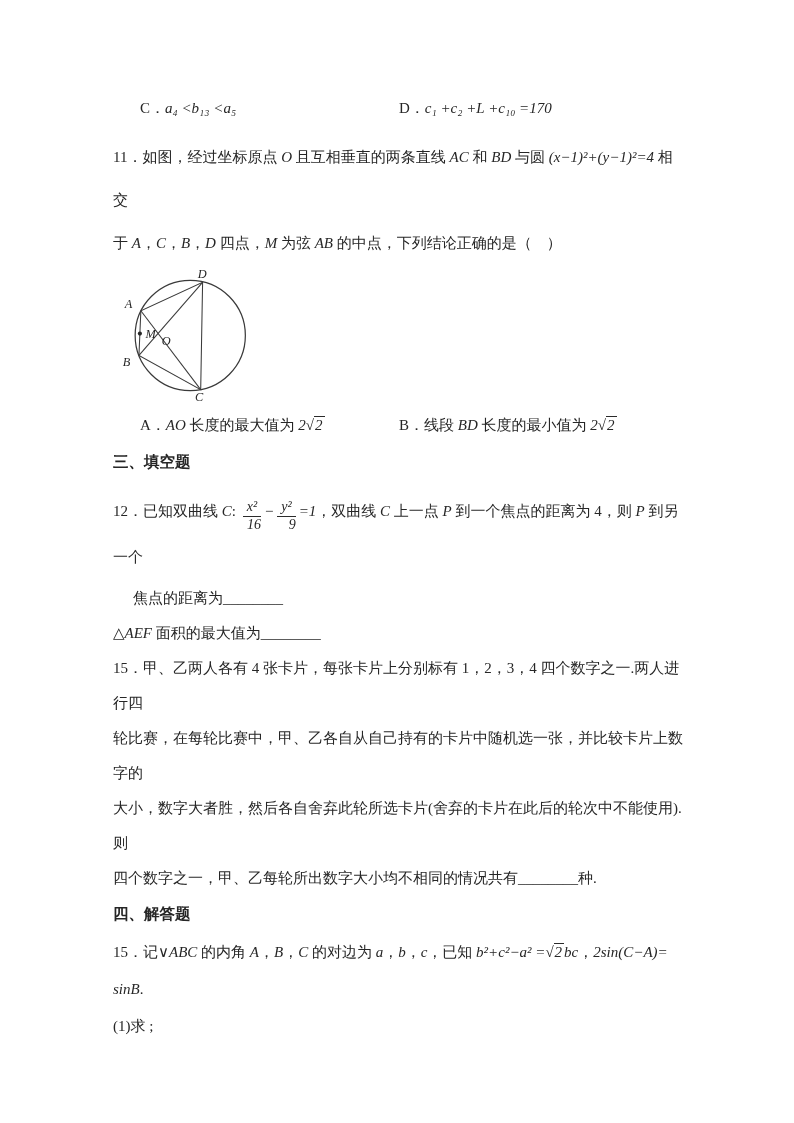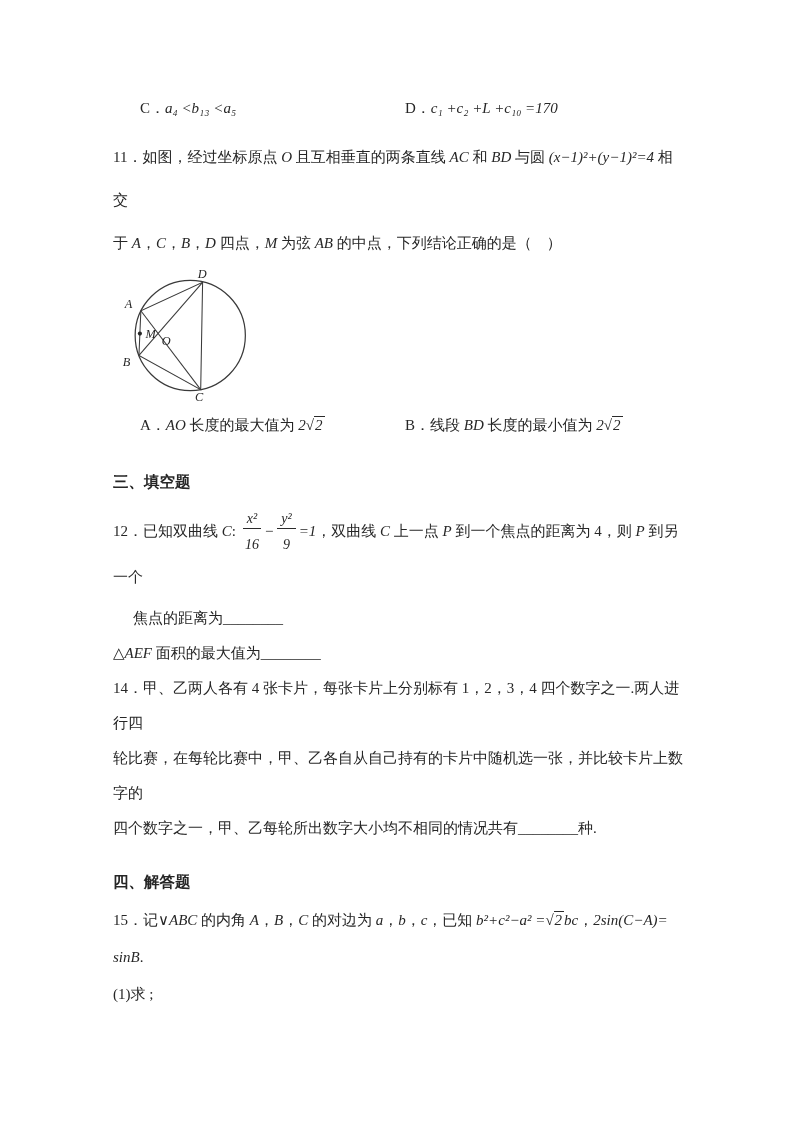--- a/index.html
+++ b/index.html
@@ -13,46 +13,46 @@
     font-size:15px;
     color:#262626;
   }
   .content { padding:96px 108px 0 113px; }
   .math { font-style:italic; }
   .line { line-height:35px; }
 
   
   .optrow { position:relative; height:34px; line-height:34px; }
   .optrow .c1 { position:absolute; left:27px; white-space:nowrap; }
-  .optrow .c2 { position:absolute; left:292px; white-space:nowrap; }
+  .optrow .c2 { position:absolute; left:286px; white-space:nowrap; }
   .optrow.top { height:24px; line-height:24px; }
 
   .q11 { margin-top:16px; }
   .q11 .line { line-height:43px; }
 
   .fig { margin:2px 0 0 6px; }
   .fig svg { width:152px; height:137px; display:block; }
   .fig text { font-family:"Liberation Serif","DejaVu Serif",serif; font-style:italic; font-size:13px; fill:#262626; }
 
   .q11opts { margin-top:4px; }
 
   .sect { font-weight:bold; font-size:15.5px; line-height:24px; }
-  .sect-fill { margin-top:28px; }
-  .sect-ans  { margin-top:24px; }
+  .sect-fill { margin-top:8px; }
+  .sect-ans  { margin-top:6px; }
 
   .q12 { margin-top:14px; }
   .q12 .l1 { line-height:46px; }
   .q12 .l2 { line-height:36px;margin-left:20px; }
   .q15 { margin-top:8px; }
   .q15 .line { line-height:37px; }
 
   
-  .frac { display:inline-block; text-align:center; vertical-align:-0.85em; line-height:1.05; margin:0 3px; font-style:italic; }
+  .frac { display:inline-block; text-align:right; vertical-align:-0.85em; line-height:1.05; margin:0 3px; font-style:italic; }
   .frac .num { display:block; padding:0 4px 1px; border-bottom:1px solid #2a2a2a; font-size:14px; }
-  .frac .den { display:block; padding-top:1px; font-size:14px;margin-top:8px; }
+  .frac .den { display:block; padding-top:1px; font-size:14px; }
 
   
   .sqrt { font-style:normal; white-space:nowrap; }
   .sqrt .rad { border-top:1px solid #2a2a2a; padding:0 2px 0 1px; font-style:italic; }
 </style>
 </head>
 <body>
 
 <div class="page">
   <div class="content">
@@ -95,22 +95,23 @@
     <div class="q12">
       <div class="line l1">12．已知双曲线 <span class="math">C</span>: <span class="frac"><span class="num">x²</span><span class="den">16</span></span><span class="math">−</span><span class="frac"><span class="num">y²</span><span class="den">9</span></span><span class="math">=1</span>，双曲线 <span class="math">C</span> 上一点 <span class="math">P</span> 到一个焦点的距离为 4，则 <span class="math">P</span> 到另一个</div>
       <div class="line l2">焦点的距离为________</div>
     </div>
 
     <div>
       <div class="line">△<span class="math">AEF</span> 面积的最大值为________</div>
     </div>
 
     <div>
-      <div class="line">14．甲、乙两人各有 4 张卡片，每张卡片上分别标有 1，2，3，4 四个数字之一.两人进行四</div>
+      <div class="line">15．甲、乙两人各有 4 张卡片，每张卡片上分别标有 1，2，3，4 四个数字之一.两人进行四</div>
       <div class="line">轮比赛，在每轮比赛中，甲、乙各自从自己持有的卡片中随机选一张，并比较卡片上数字的</div>
+      <div class="line">大小，数字大者胜，然后各自舍弃此轮所选卡片(舍弃的卡片在此后的轮次中不能使用).则</div>
       <div class="line">四个数字之一，甲、乙每轮所出数字大小均不相同的情况共有________种.</div>
     </div>
 
     <div class="sect sect-ans">四、解答题</div>
 
     <div class="q15">
       <div class="line">15．记∨<span class="math">ABC</span> 的内角 <span class="math">A</span>，<span class="math">B</span>，<span class="math">C</span> 的对边为 <span class="math">a</span>，<span class="math">b</span>，<span class="math">c</span>，已知 <span class="math">b²+c²−a² =</span><span class="sqrt">√<span class="rad">2</span></span><span class="math">bc</span>，<span class="math">2sin(C−A)= sinB</span>.</div>
       <div class="line">(1)求 ;</div>
 
     </div>

